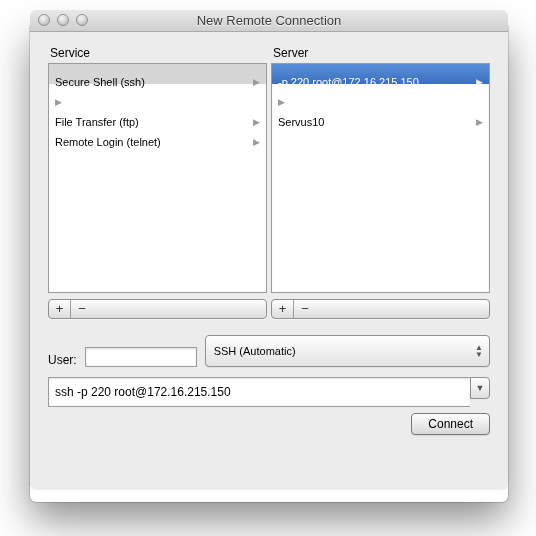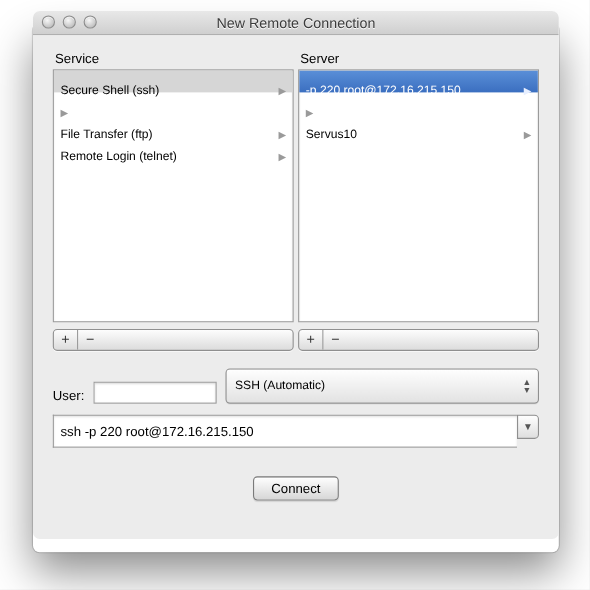--- a/index.html
+++ b/index.html
@@ -176,23 +176,23 @@
   .combo .drop {
     width: 20px; height: 22px;
     border: 1px solid #8f8f8f;
     border-top-right-radius: 4px;
     border-bottom-right-radius: 4px;
     background: linear-gradient(#fefefe, #dedede);
     display: flex; align-items: center; justify-content: center;
     font-size: 9px; color: #555;
   }
   .footer {
-    margin-top: 26px;
-    display: flex;
-    justify-content: center;
+    margin-top: 6px;
+    display: flex;
+    justify-content: flex-end;
   }
   .aqua-btn {
     height: 22px;
     padding: 0 16px;
     border: 1px solid #7a7a7a;
     border-radius: 4px;
     background: linear-gradient(#fefefe, #d7d7d7);
     font-size: 12px;
     box-shadow: 0 1px 0 rgba(255,255,255,0.7) inset, 0 1px 1px rgba(0,0,0,0.1);
     cursor: default;

